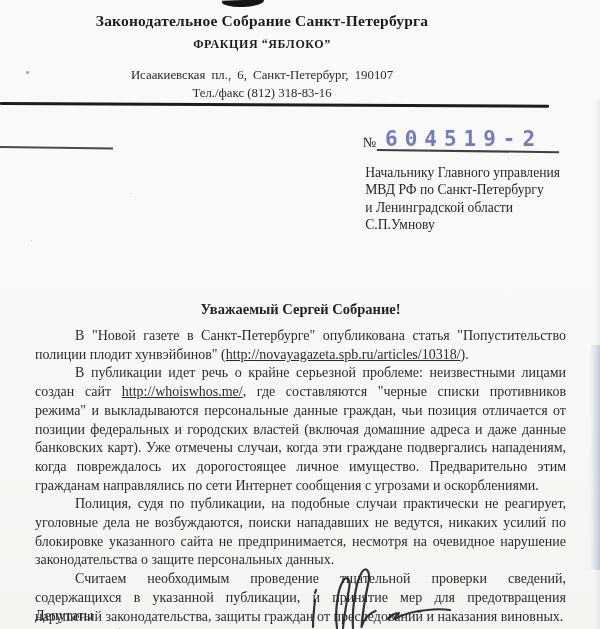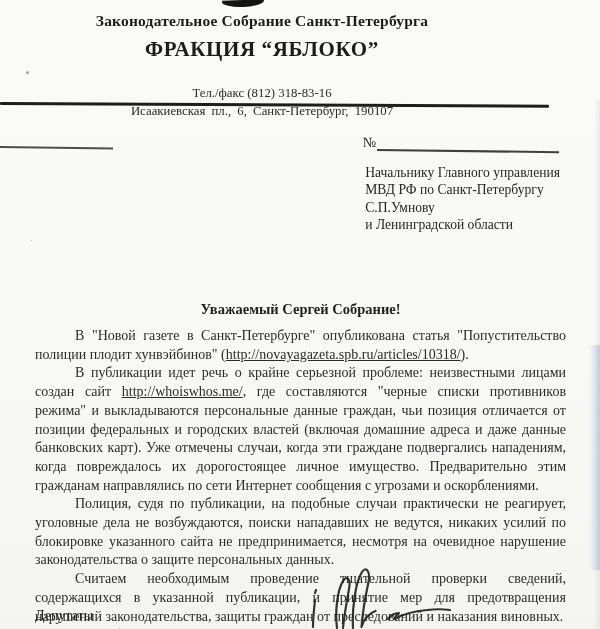--- a/index.html
+++ b/index.html
@@ -16,22 +16,22 @@
   }
   
   .emblem{
     position:absolute;left:222px;top:0;width:42px;height:7px;
     background:#141414;
     border-radius:0 0 60% 60% / 0 0 100% 100%;
     transform:rotate(-2deg);
   }
   .letterhead{position:absolute;left:0;top:0;width:524px;text-align:center;color:#1c1c1c;}
   .org{position:absolute;left:0;top:12px;width:100%;font-size:15.5px;font-weight:bold;letter-spacing:.2px;}
-  .fraction{position:absolute;left:0;top:37px;width:100%;font-size:21px;font-weight:bold;letter-spacing:.6px;}
-  .lh-addr{position:absolute;left:0;top:68px;width:100%;font-size:12.8px;color:#2a2a2a;word-spacing:3px;margin-top:36px;}
+  .fraction{position:absolute;left:0;top:37px;width:100%;font-size:12px;font-weight:bold;letter-spacing:.6px;}
+  .lh-addr{position:absolute;left:0;top:68px;width:100%;font-size:12.8px;color:#2a2a2a;word-spacing:3px;}
   .lh-phone{position:absolute;left:0;top:86px;width:100%;font-size:12.8px;color:#2a2a2a;}
   .rule{
     position:absolute;left:0;top:102px;width:549px;height:3px;background:#1d1d1d;
     transform:rotate(0.28deg);transform-origin:left center;border-radius:1px;
   }
   
   .date-stamp{
     position:absolute;left:8px;top:122px;
     font-family:"Liberation Sans", sans-serif;font-weight:bold;font-size:13.5px;
     color:#5b66bb;letter-spacing:2.5px;word-spacing:3px;opacity:.92;
@@ -92,26 +92,27 @@
     <div class="lh-addr">Исаакиевская пл., 6, Санкт-Петербург, 190107</div>
     <div class="lh-phone">Тел./факс (812) 318-83-16</div>
   </header>
 
   <div class="rule"></div>
 
   <div class="date-underline"></div>
 
   <span class="no-sign">№</span>
   <div class="number-underline"></div>
+  <span class="no-digits">604519-2</span>
 
   <div class="addressee">
     <div>Начальнику Главного управления</div>
     <div>МВД РФ по Санкт-Петербургу</div>
+    <div>и Ленинградской области</div>
     <div>С.П.Умнову</div>
-    <div>и Ленинградской области</div>
   </div>
 
 
   <div class="salutation">Уважаемый Сергей Собрание!</div>
 
   <div class="body-text">
     <p><span>В "Новой газете в Санкт-Петербурге" опубликована статья "Попустительство полиции плодит хунвэйбинов" (</span><span class="url">http://novayagazeta.spb.ru/articles/10318/</span><span>).</span></p>
     <p><span>В публикации идет речь о крайне серьезной проблеме: неизвестными лицами создан сайт </span><span class="url">http://whoiswhos.me/</span><span>, где составляются "черные списки противников режима" и выкладываются персональные данные граждан, чьи позиция отличается от позиции федеральных и городских властей (включая домашние адреса и даже данные банковских карт). Уже отмечены случаи, когда эти граждане подвергались нападениям, когда повреждалось их дорогостоящее личное имущество. Предварительно этим гражданам направлялись по сети Интернет сообщения с угрозами и оскорблениями.</span></p>
     <p>Полиция, судя по публикации, на подобные случаи практически не реагирует, уголовные дела не возбуждаются, поиски нападавших не ведутся, никаких усилий по блокировке указанного сайта не предпринимается, несмотря на очевидное нарушение законодательства о защите персональных данных.</p>
     <p>Считаем необходимым проведение тщательной проверки сведений, содержащихся в указанной публикации, и принятие мер для предотвращения нарушений законодательства, защиты граждан от преследований и наказания виновных.</p>

